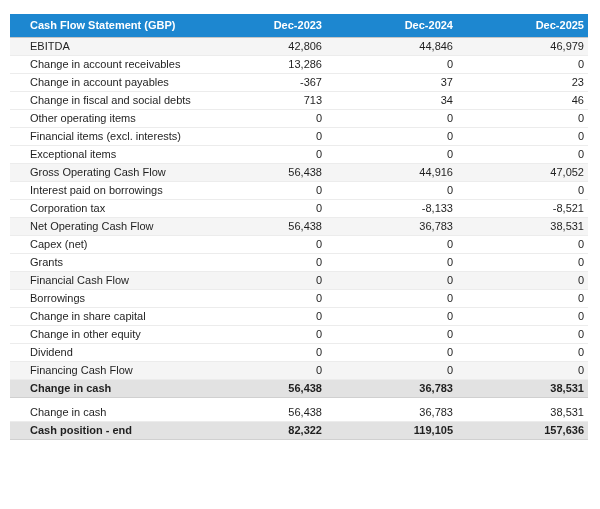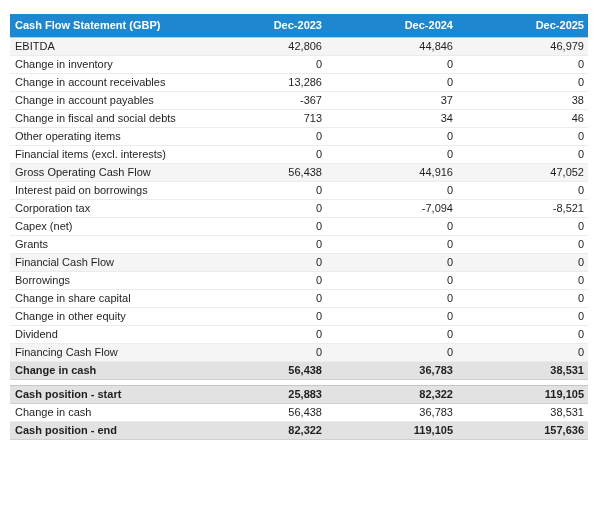--- a/index.html
+++ b/index.html
@@ -45,21 +45,21 @@
   thead th {
     background: var(--header-bg);
     color: var(--header-text);
     font-weight: bold;
     height: 23px;
     padding: 0;
     vertical-align: middle;
   }
   th.label-cell, td.label-cell {
     text-align: left;
-    padding-left: 5px;
+    padding-left: 20px;
   }
   th.num-cell, td.num-cell {
     text-align: right;
     padding-right: 4px;
   }
   tbody td {
     height: 18px;
     padding-top: 0;
     padding-bottom: 0;
     vertical-align: middle;
@@ -110,72 +110,78 @@
       </thead>
       <tbody>
 
       <tr class="subtotal">
             <td class="label-cell">EBITDA</td>
             <td class="num-cell">42,806</td>
             <td class="num-cell">44,846</td>
             <td class="num-cell">46,979</td>
           </tr>
           <tr class="normal">
-            <td class="label-cell">Change in inventory</td>
-            <td class="num-cell">0</td>
-            <td class="num-cell">0</td>
-            <td class="num-cell">0</td>
-          </tr>
-          <tr class="normal">
             <td class="label-cell">Change in account receivables</td>
             <td class="num-cell">13,286</td>
             <td class="num-cell">0</td>
             <td class="num-cell">0</td>
           </tr>
           <tr class="normal">
             <td class="label-cell">Change in account payables</td>
             <td class="num-cell">-367</td>
             <td class="num-cell">37</td>
-            <td class="num-cell">38</td>
+            <td class="num-cell">23</td>
           </tr>
           <tr class="normal">
             <td class="label-cell">Change in fiscal and social debts</td>
             <td class="num-cell">713</td>
             <td class="num-cell">34</td>
             <td class="num-cell">46</td>
           </tr>
           <tr class="normal">
             <td class="label-cell">Other operating items</td>
             <td class="num-cell">0</td>
             <td class="num-cell">0</td>
             <td class="num-cell">0</td>
           </tr>
           <tr class="normal">
             <td class="label-cell">Financial items (excl. interests)</td>
             <td class="num-cell">0</td>
             <td class="num-cell">0</td>
             <td class="num-cell">0</td>
           </tr>
+          <tr class="normal">
+            <td class="label-cell">Exceptional items</td>
+            <td class="num-cell">0</td>
+            <td class="num-cell">0</td>
+            <td class="num-cell">0</td>
+          </tr>
           <tr class="subtotal">
             <td class="label-cell">Gross Operating Cash Flow</td>
             <td class="num-cell">56,438</td>
             <td class="num-cell">44,916</td>
             <td class="num-cell">47,052</td>
           </tr>
           <tr class="normal">
             <td class="label-cell">Interest paid on borrowings</td>
             <td class="num-cell">0</td>
             <td class="num-cell">0</td>
             <td class="num-cell">0</td>
           </tr>
           <tr class="normal">
             <td class="label-cell">Corporation tax</td>
             <td class="num-cell">0</td>
-            <td class="num-cell">-7,094</td>
+            <td class="num-cell">-8,133</td>
             <td class="num-cell">-8,521</td>
+          </tr>
+          <tr class="subtotal">
+            <td class="label-cell">Net Operating Cash Flow</td>
+            <td class="num-cell">56,438</td>
+            <td class="num-cell">36,783</td>
+            <td class="num-cell">38,531</td>
           </tr>
           <tr class="normal">
             <td class="label-cell">Capex (net)</td>
             <td class="num-cell">0</td>
             <td class="num-cell">0</td>
             <td class="num-cell">0</td>
           </tr>
           <tr class="normal">
             <td class="label-cell">Grants</td>
             <td class="num-cell">0</td>
@@ -219,26 +225,20 @@
             <td class="num-cell">0</td>
           </tr>
           <tr class="summary">
             <td class="label-cell">Change in cash</td>
             <td class="num-cell">56,438</td>
             <td class="num-cell">36,783</td>
             <td class="num-cell">38,531</td>
           </tr>
           <tr class="spacer">
             <td colspan="4"></td>
-          </tr>
-          <tr class="summary">
-            <td class="label-cell">Cash position - start</td>
-            <td class="num-cell">25,883</td>
-            <td class="num-cell">82,322</td>
-            <td class="num-cell">119,105</td>
           </tr>
           <tr class="normal">
             <td class="label-cell">Change in cash</td>
             <td class="num-cell">56,438</td>
             <td class="num-cell">36,783</td>
             <td class="num-cell">38,531</td>
           </tr>
           <tr class="summary">
             <td class="label-cell">Cash position - end</td>
             <td class="num-cell">82,322</td>

